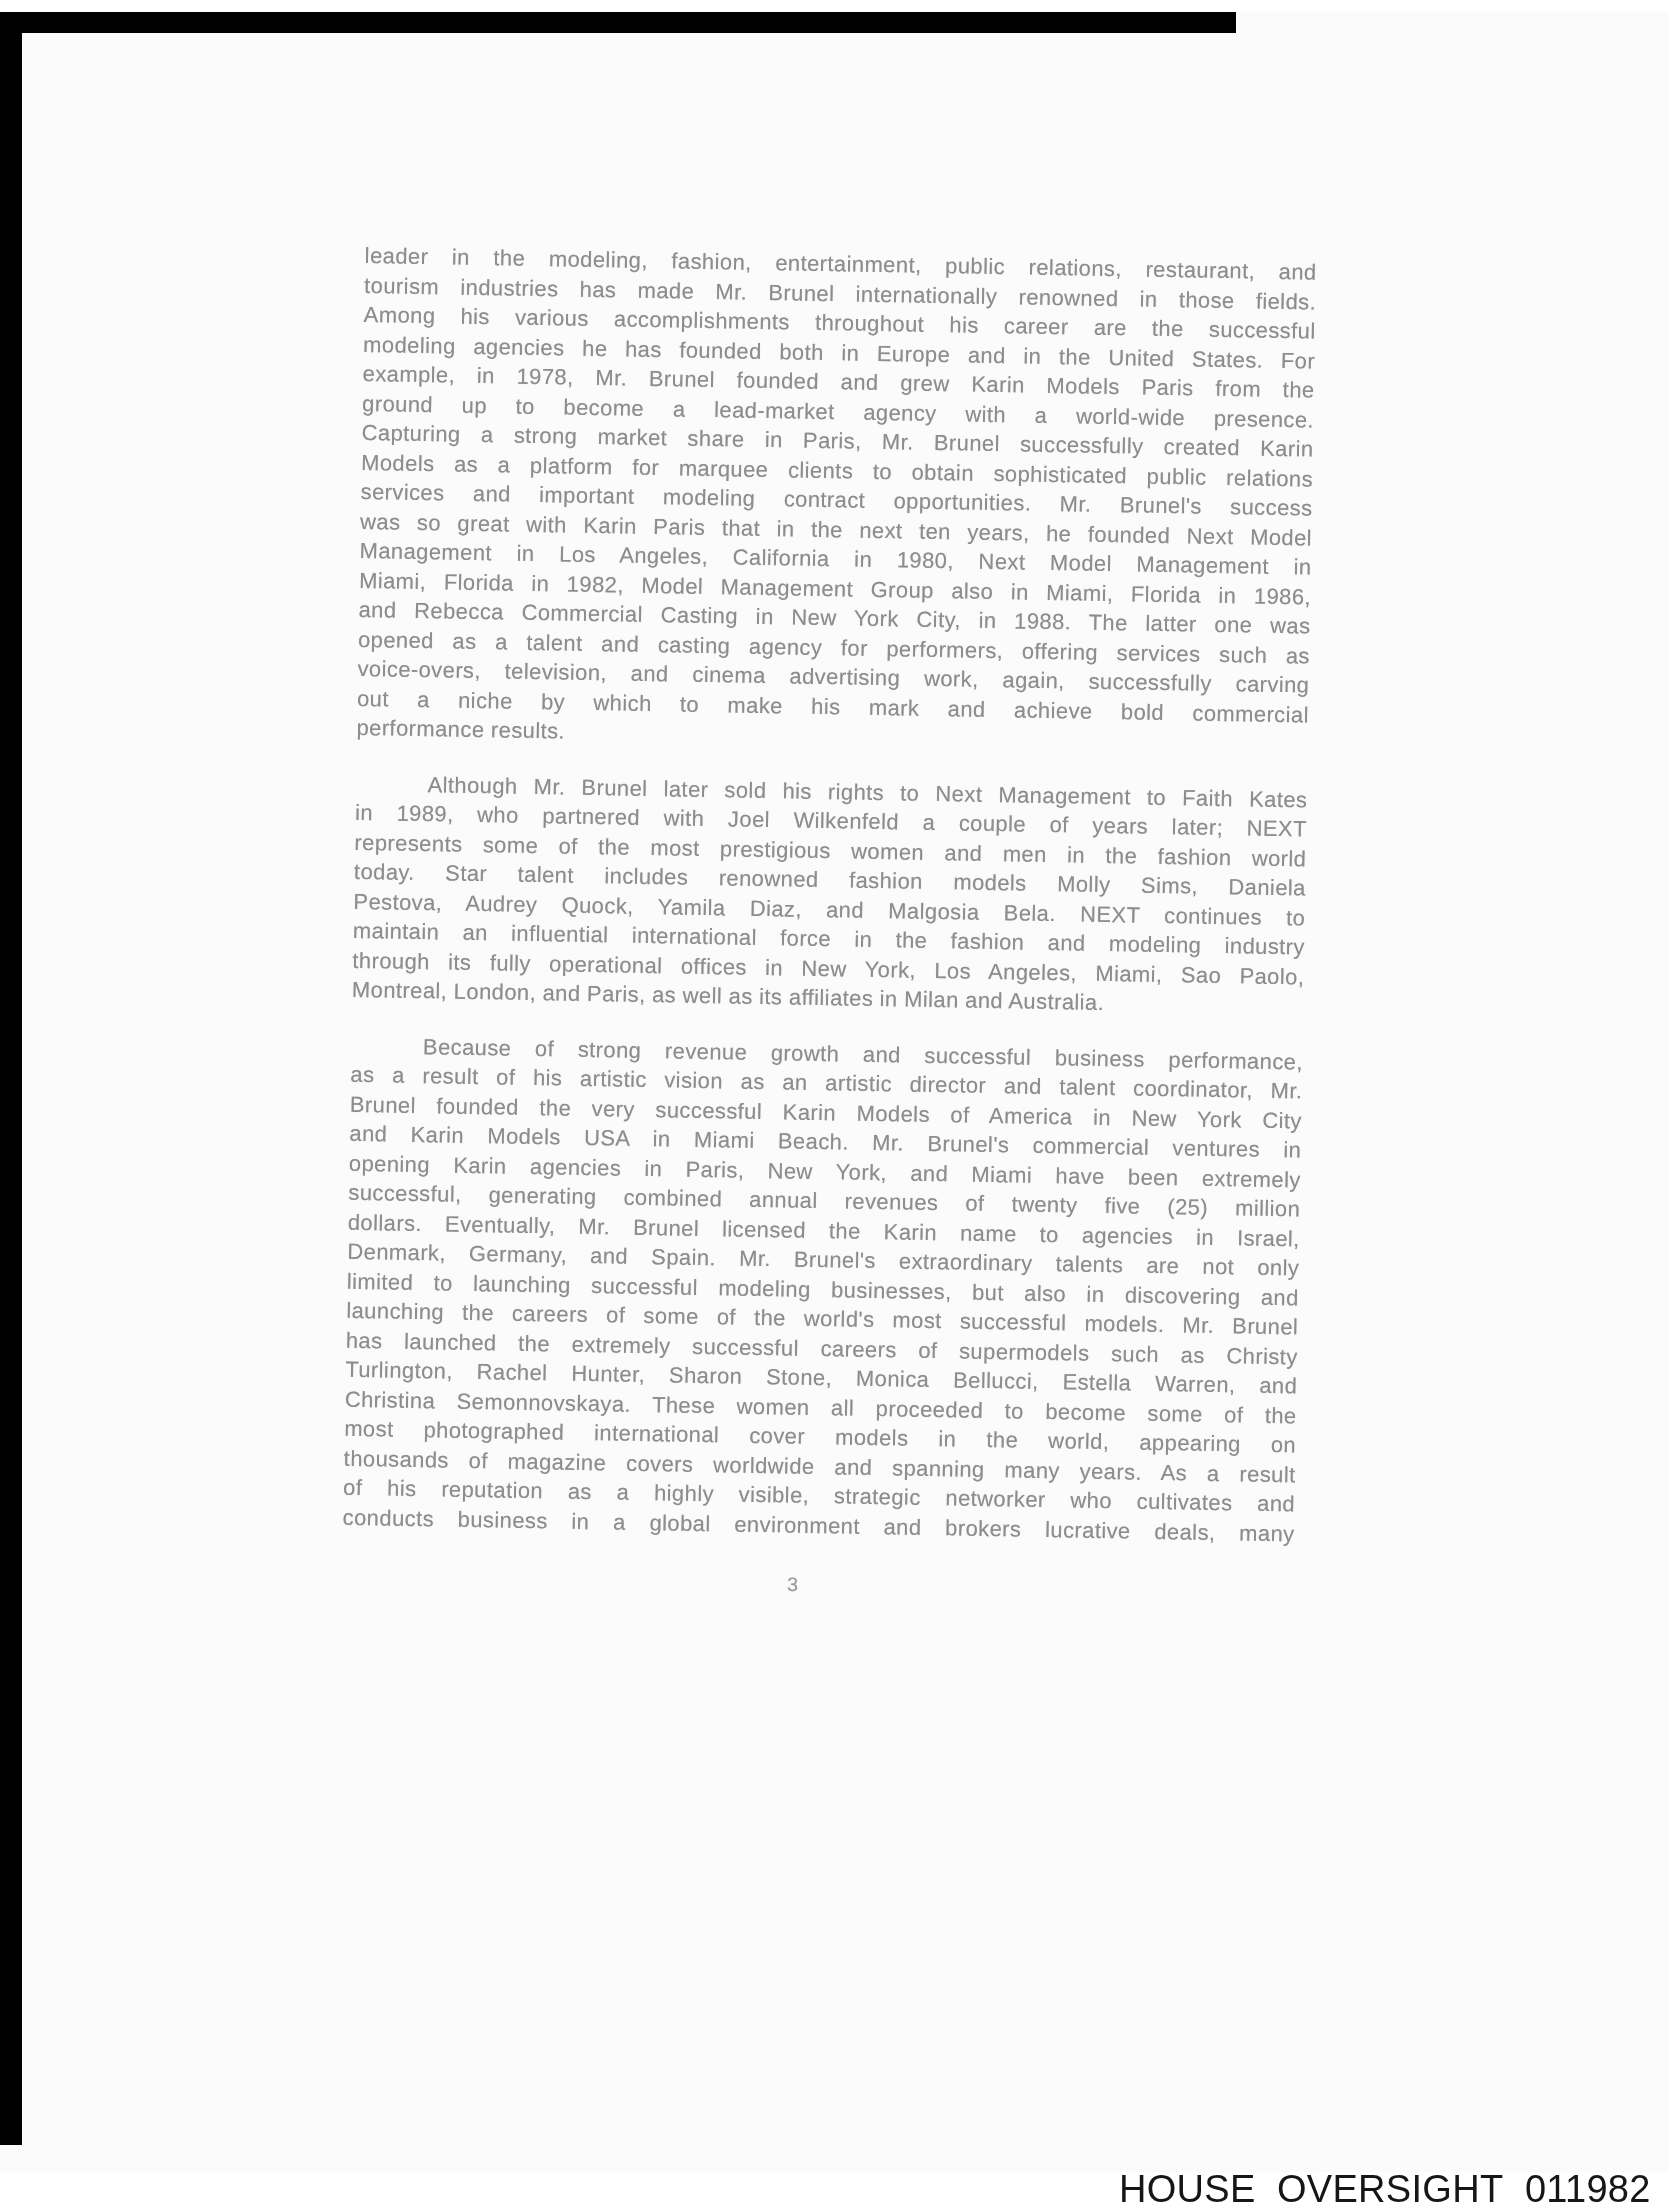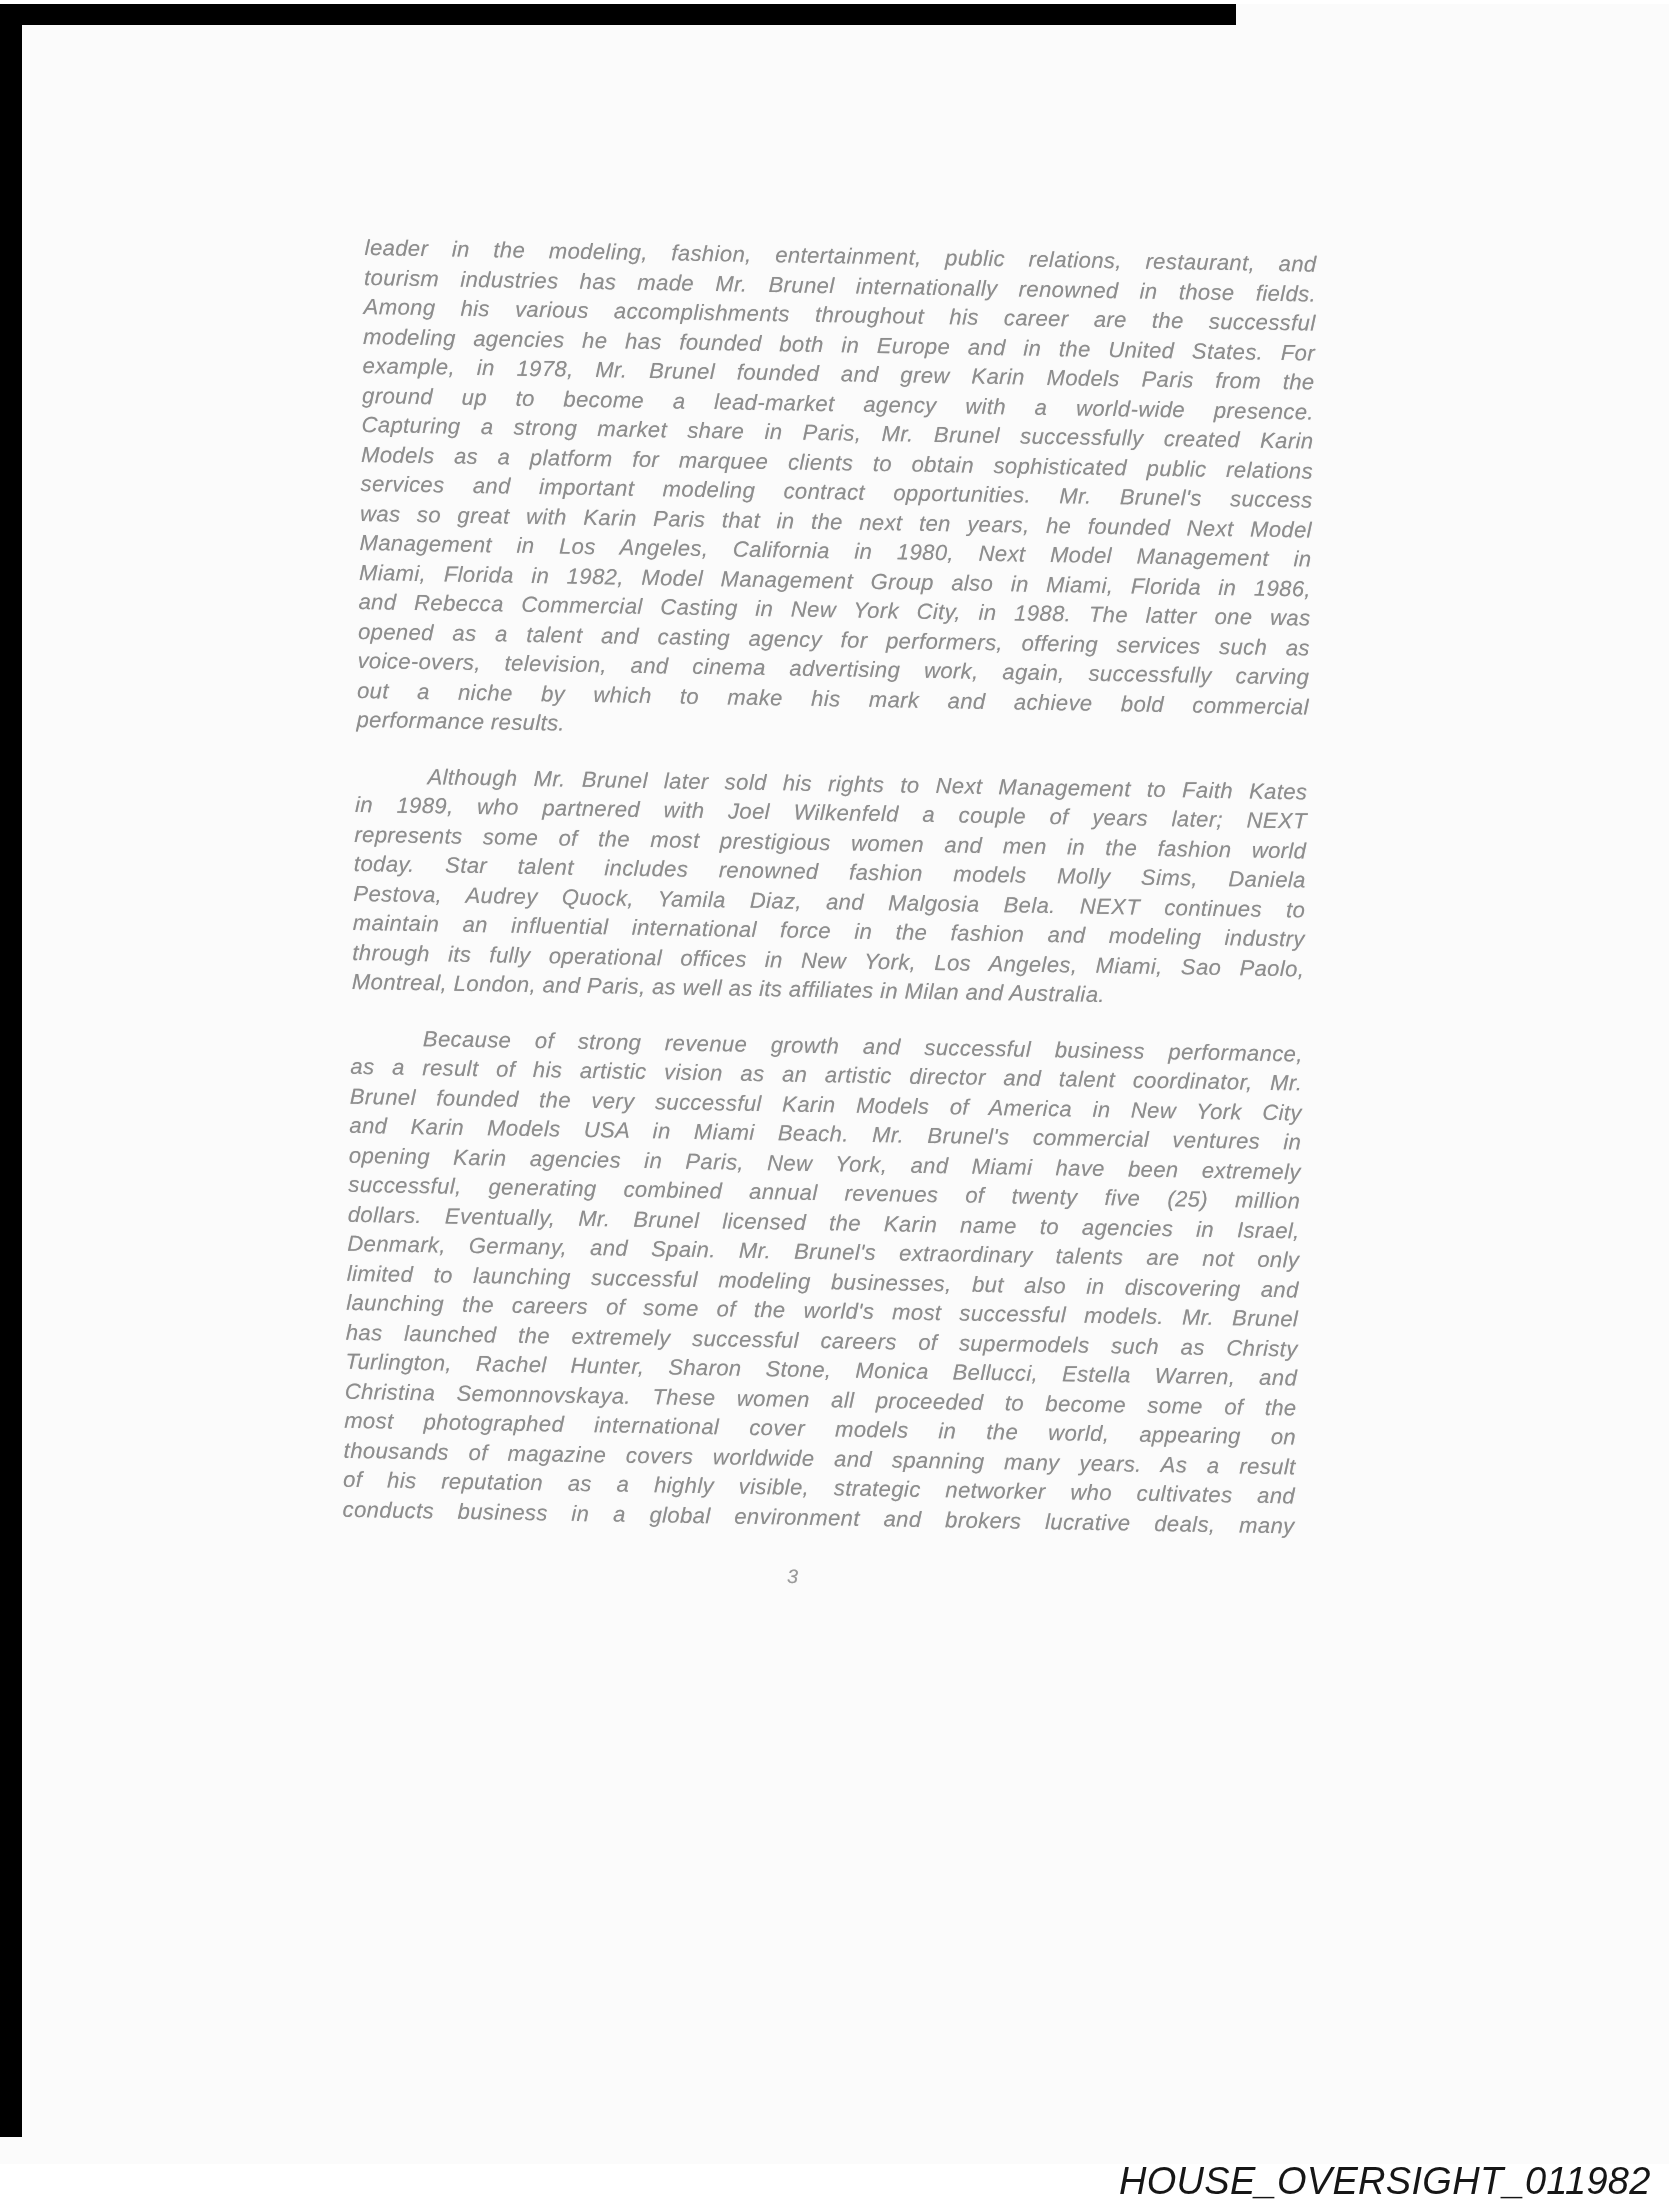--- a/index.html
+++ b/index.html
@@ -7,25 +7,24 @@
     padding: 0;
     width: 1669px;
     height: 2205px;
     background: #ffffff;
     font-family: "Liberation Sans", sans-serif;
     overflow: hidden;
     position: relative;
   }
   .page {
     position: absolute;
-    left: 0; top: 4px;
+    left: 0; top: 12px;
     width: 1669px;
     height: 1970px;
     background: #ffffff;
-    font-style: italic;
   }
   
   .scan-area {
     position: absolute;
     left: 0; top: 0;
     width: 1669px;
     height: 2160px;
     background: var(--scan-background, #fbfbfb);
   }
   

